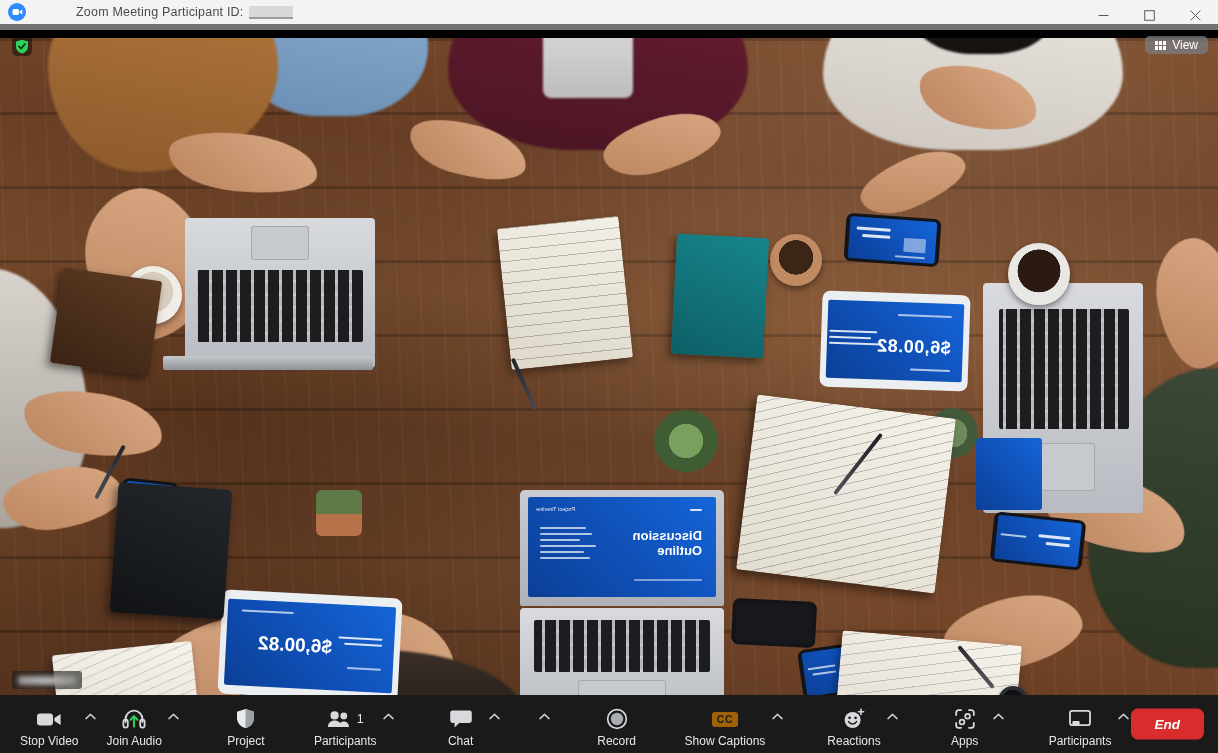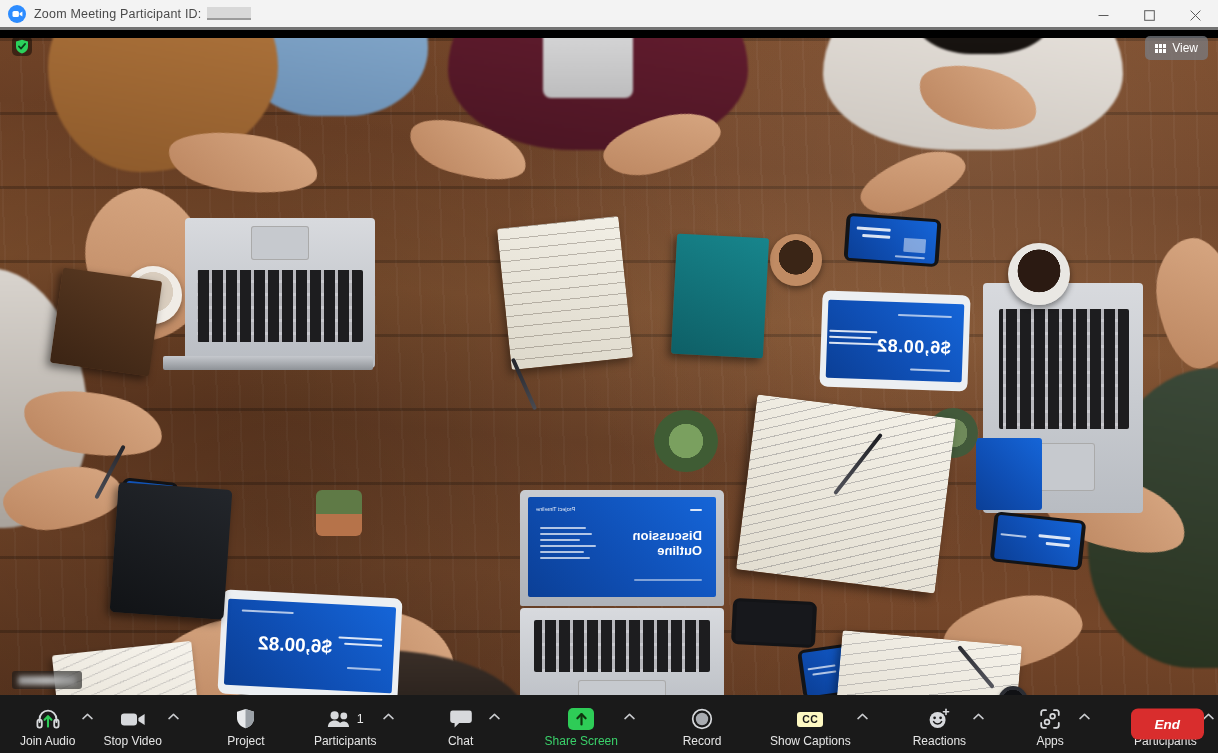--- a/index.html
+++ b/index.html
@@ -14,23 +14,24 @@
     position: relative;
     width: 1218px; height: 753px;
     background: #0d0d0d;
     display: flex; flex-direction: column;
   }
 
   
   .titlebar {
     height: 30px; flex: 0 0 30px;
     background: #f3f3f3;
-    border-bottom: 3px solid #737373;
+    border-bottom: 6px solid #737373;
     display: flex; align-items: center;
     position: relative;
+    gap: 42px;
   }
   .tb-logo {
     width: 18px; height: 18px; margin-left: 8px; margin-right: 8px;
     border-radius: 50%;
     background: #2d8cff;
     display: flex; align-items: center; justify-content: center;
     flex: 0 0 18px;
   }
   .tb-logo svg { display: block; }
   .tb-title {
@@ -153,21 +154,21 @@
 
   
   .enc-badge {
     position: absolute; left: 12px; top: 6px; z-index: 12;
     width: 20px; height: 20px; border-radius: 5px;
     background: rgba(0,0,0,.45);
     display:flex; align-items:center; justify-content:center;
   }
   .view-btn {
     position: absolute; right: 10px; top: 6px; z-index: 12;
-    height: 24px; padding: 6px 10px; border-radius: 5px;
+    height: 18px; padding: 6px 10px; border-radius: 5px;
     background: rgba(120,125,132,.72);
     display: flex; align-items: center; gap: 6px;
     color: #fff; font-size: 12px; cursor: pointer;
   }
   .grid-ico {
     display:grid; grid-template-columns:repeat(3,3px); grid-template-rows:repeat(2,4px);
     gap:1px;
   }
   .grid-ico i { background:#fff; display:block; }
   .name-chip {
@@ -209,21 +210,21 @@
   }
   .ctl-lbl.green { color: #3ad16a; }
   .caret {
     width: 16px; height: 58px; display: flex; align-items: center; justify-content: center;
     padding-bottom: 16px; cursor: pointer; margin-left: -2px; margin-right: 2px;
   }
   .pcount {
     color: #e6e6e6; font-size: 12.5px; margin-left: 4px;
   }
   .cc-badge {
-    background: #fef9c3; color: #1a1a1a; font-size: 10.5px; font-weight: bold;
+    background: #a16207; color: #1a1a1a; font-size: 10.5px; font-weight: bold;
     border-radius: 3px; padding: 2px 5px; letter-spacing: .5px; line-height: 11px;
   }
   .share-box {
     width: 26px; height: 22px; border-radius: 5px; background: #2ecc57;
     display: flex; align-items: center; justify-content: center;
   }
   .end-btn {
     position: absolute; right: 14px; top: 50%; transform: translateY(-50%);
     background: #d92d2d; color: #fff;
     font-size: 13.5px; font-weight: bold;
@@ -463,54 +464,54 @@
       </div>
     </div>
   </div>
 
   <div class="toolbar">
     <div class="tb-items">
 
       <div class="ctl">
         <div class="ctl-main">
           <span class="ctl-ico">
+            <svg width="26" height="18" viewBox="0 0 26 18">
+              <rect x="1" y="3.4" width="16" height="12" rx="3.2" fill="#d7d9dc"></rect>
+              <path d="M18.4 8.1 L24.6 4 v11 l-6.2 -4.1 Z" fill="#d7d9dc"></path>
+            </svg>
+          </span>
+          <span class="ctl-lbl">Stop Video</span>
+        </div>
+        <div class="caret">
+          <svg width="11" height="7" viewBox="0 0 11 7">
+              <polyline points="1,5.6 5.5,1.4 10,5.6" fill="none" stroke="#c9cbce" stroke-width="1.5" stroke-linecap="round" stroke-linejoin="round"></polyline>
+            </svg>
+        </div>
+      </div>
+
+      <div class="ctl">
+        <div class="ctl-main">
+          <span class="ctl-ico">
             <svg width="24" height="22" viewBox="0 0 24 22">
               <path d="M3.6 14 V11 a8.4 8.4 0 0 1 16.8 0 v3" fill="none" stroke="#d7d9dc" stroke-width="1.9" stroke-linecap="round"></path>
               <rect x="1.4" y="11.6" width="4.4" height="8" rx="2.1" fill="none" stroke="#d7d9dc" stroke-width="1.8"></rect>
               <rect x="18.2" y="11.6" width="4.4" height="8" rx="2.1" fill="none" stroke="#d7d9dc" stroke-width="1.8"></rect>
               <line x1="12" y1="18.6" x2="12" y2="8.6" stroke="#2ecc57" stroke-width="2.1" stroke-linecap="round"></line>
               <polyline points="8.6,11.8 12,8.3 15.4,11.8" fill="none" stroke="#2ecc57" stroke-width="2.1" stroke-linecap="round" stroke-linejoin="round"></polyline>
             </svg>
           </span>
           <span class="ctl-lbl">Join Audio</span>
         </div>
         <div class="caret">
           <svg width="11" height="7" viewBox="0 0 11 7">
               <polyline points="1,5.6 5.5,1.4 10,5.6" fill="none" stroke="#c9cbce" stroke-width="1.5" stroke-linecap="round" stroke-linejoin="round"></polyline>
             </svg>
         </div>
       </div>
 
-      <div class="ctl">
-        <div class="ctl-main">
-          <span class="ctl-ico">
-            <svg width="26" height="18" viewBox="0 0 26 18">
-              <rect x="1" y="3.4" width="16" height="12" rx="3.2" fill="#d7d9dc"></rect>
-              <path d="M18.4 8.1 L24.6 4 v11 l-6.2 -4.1 Z" fill="#d7d9dc"></path>
-            </svg>
-          </span>
-          <span class="ctl-lbl">Stop Video</span>
-        </div>
-        <div class="caret">
-          <svg width="11" height="7" viewBox="0 0 11 7">
-              <polyline points="1,5.6 5.5,1.4 10,5.6" fill="none" stroke="#c9cbce" stroke-width="1.5" stroke-linecap="round" stroke-linejoin="round"></polyline>
-            </svg>
-        </div>
-      </div>
-
       <div class="spacer"></div>
 
       <div class="ctl">
         <div class="ctl-main">
           <span class="ctl-ico">
             <svg width="19" height="22" viewBox="0 0 19 22">
               <path d="M9.5 1 L18 3.7 V10 c0 5.2 -3.7 8.7 -8.5 10.2 C4.7 18.7 1 15.2 1 10 V3.7 Z" fill="#e8eaec"></path>
               <path d="M9.5 1 L18 3.7 V10 c0 5.2 -3.7 8.7 -8.5 10.2 Z" fill="#9aa0a6"></path>
             </svg>
           </span>
@@ -554,31 +555,20 @@
         <div class="caret">
           <svg width="11" height="7" viewBox="0 0 11 7">
               <polyline points="1,5.6 5.5,1.4 10,5.6" fill="none" stroke="#c9cbce" stroke-width="1.5" stroke-linecap="round" stroke-linejoin="round"></polyline>
             </svg>
         </div>
       </div>
 
       <div class="spacer"></div>
 
       <div class="ctl">
-        <div class="ctl-main">
-          <span class="ctl-ico">
-            <span class="share-box">
-              <svg width="13" height="14" viewBox="0 0 13 14">
-                <line x1="6.5" y1="12.4" x2="6.5" y2="2.4" stroke="#10340f" stroke-width="2.2" stroke-linecap="round"></line>
-                <polyline points="2.4,6.3 6.5,2.1 10.6,6.3" fill="none" stroke="#10340f" stroke-width="2.2" stroke-linecap="round" stroke-linejoin="round"></polyline>
-              </svg>
-            </span>
-          </span>
-          <span class="ctl-lbl green">Share Screen</span>
-        </div>
         <div class="caret">
           <svg width="11" height="7" viewBox="0 0 11 7">
               <polyline points="1,5.6 5.5,1.4 10,5.6" fill="none" stroke="#c9cbce" stroke-width="1.5" stroke-linecap="round" stroke-linejoin="round"></polyline>
             </svg>
         </div>
       </div>
 
       <div class="spacer"></div>
 
       <div class="ctl">

